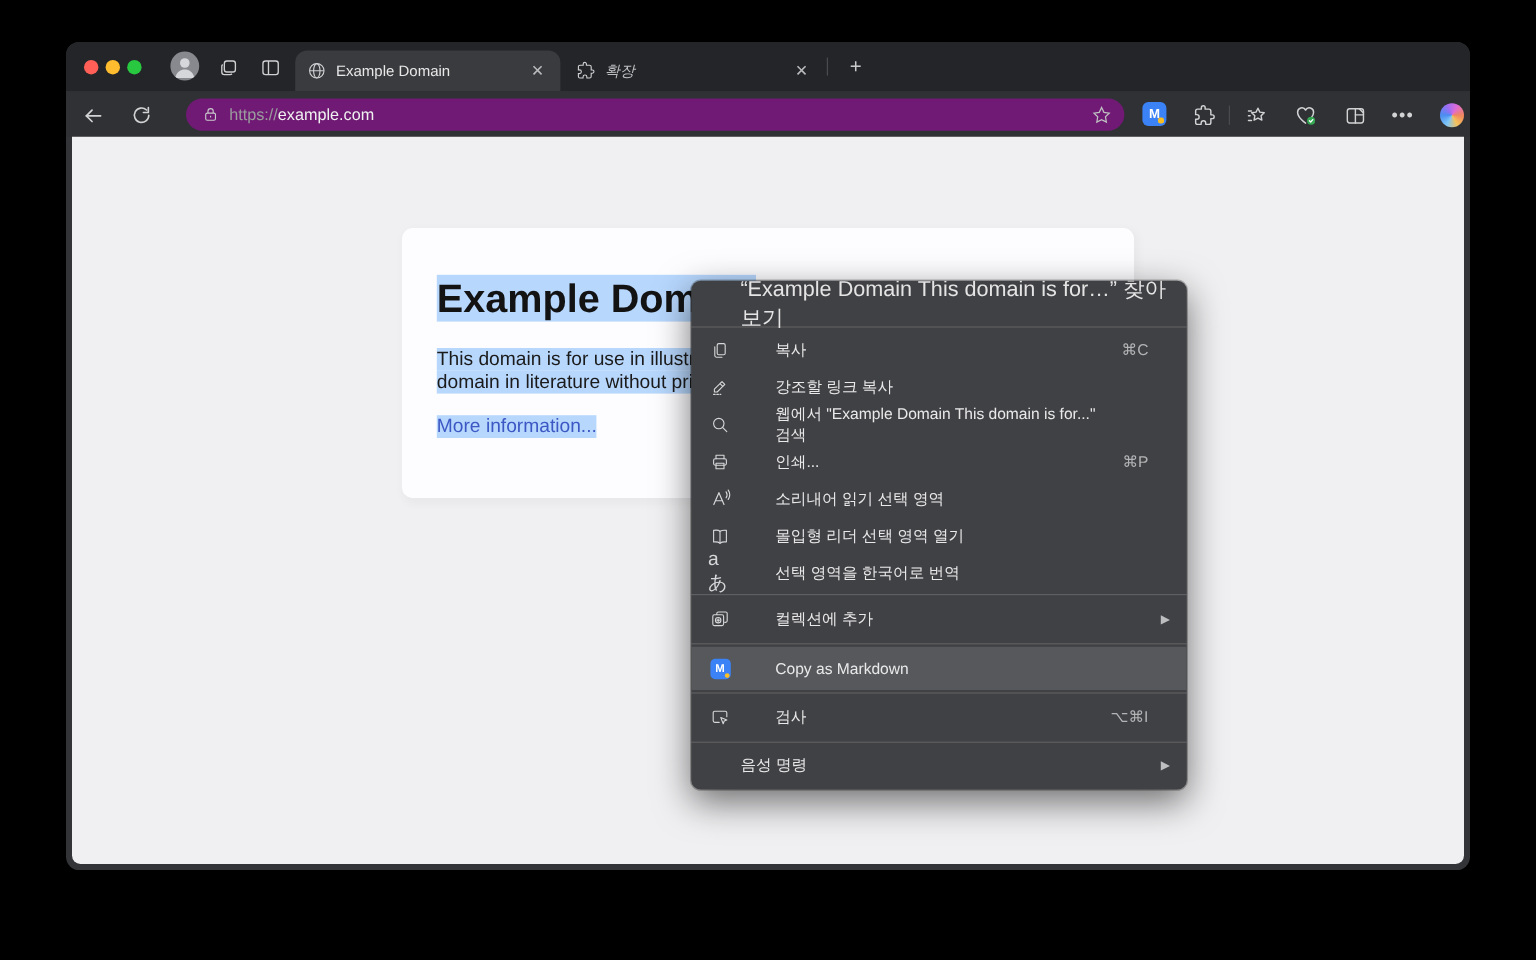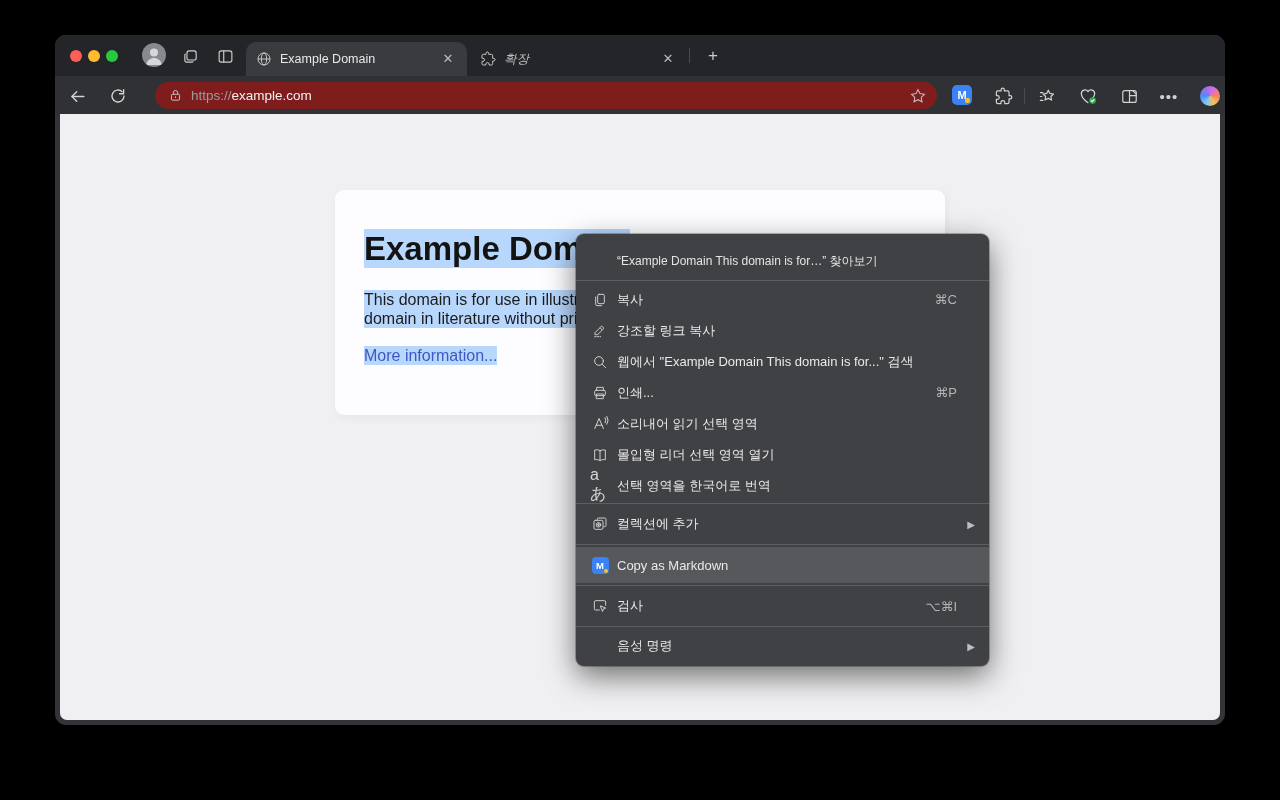--- a/index.html
+++ b/index.html
@@ -32,21 +32,21 @@
   .tab .fav svg{stroke:#cfd0d1;fill:none;stroke-width:1.4;}
   .tab-title{font-size:12.5px;color:#e8e8e9;white-space:nowrap;overflow:hidden;flex:1;}
   .tab.inactive .tab-title{color:#bdbec0;}
   .tab-close{width:18px;height:18px;border-radius:4px;color:#b9babc;font-size:13px;line-height:18px;text-align:center;flex:0 0 auto;}
   .tab-sep{position:absolute;left:634px;top:13px;width:1px;height:15px;background:#4a4b4e;}
   .newtab{position:absolute;left:647px;top:10px;width:22px;height:22px;color:#c9cacb;font-size:17px;line-height:21px;text-align:center;border-radius:5px;}
   
   .toolbar{position:absolute;left:0;top:41px;width:100%;height:38px;background:#303134;}
   .nav-btn{position:absolute;top:8px;width:24px;height:24px;display:flex;align-items:center;justify-content:center;}
   .nav-btn svg{stroke:#d2d3d4;fill:none;stroke-width:1.8;stroke-linecap:round;stroke-linejoin:round;}
-  .urlbar{position:absolute;left:100px;top:6px;width:782px;height:27px;background:#7f1d1d;border-radius:14px;
+  .urlbar{position:absolute;left:100px;top:6px;width:782px;height:27px;background:#701a75;border-radius:14px;
     display:flex;align-items:center;padding:0 10px 0 10px;box-sizing:border-box;}
   .lock{width:15px;height:15px;margin:0 8px 0 3px;flex:0 0 auto;}
   .lock svg{stroke:#c9cacc;fill:none;stroke-width:1.5;}
   .url{font-size:13.5px;white-space:nowrap;flex:1;}
   .url .scheme{color:#9b9c9e;}
   .url .host{color:#f0f0f1;}
   .url-star{width:18px;height:18px;flex:0 0 auto;}
   .url-star svg{stroke:#bfc0c2;fill:none;stroke-width:1.4;}
   .ext-md{position:absolute;left:897px;top:9px;width:20px;height:20px;background:#3b82f6;border-radius:5px;
     color:#fff;font-size:11px;font-weight:bold;text-align:center;line-height:20px;}
@@ -61,25 +61,25 @@
   .page{position:absolute;left:5px;right:5px;top:79px;bottom:5px;background:#f0f0f2;border-radius:0 0 7px 7px;overflow:hidden;}
   .card{position:absolute;left:275px;top:76px;width:610px;height:225px;background:#fdfdff;border-radius:9px;
     box-shadow:2px 3px 7px 2px rgba(0,0,0,.03);}
   .card h1{position:absolute;left:29px;top:40px;margin:0;font-size:33px;line-height:38px;color:#131313;font-weight:bold;}
   .card p{position:absolute;left:29px;top:100px;margin:0;font-size:16px;line-height:19px;color:#1b1b1b;}
   .card .morelink{position:absolute;left:29px;top:157px;font-size:16px;color:#3c58c4;text-decoration:none;}
   .hl{background:#b7d7fd;padding:1px 0;}
   
   .cmenu{position:absolute;left:521px;top:199px;width:413px;background:#404144;border-radius:8px;
     box-shadow:0 10px 30px rgba(0,0,0,.55),0 0 0 1px rgba(0,0,0,.25);padding-bottom:3px;overflow:hidden;}
-  .cm-lookup{height:38px;display:flex;align-items:center;padding:8px 14px 0 41px;font-size:12px;color:#e4e4e5;}
+  .cm-lookup{height:38px;display:flex;align-items:center;padding:0 14px 0 41px;font-size:18px;color:#e4e4e5;}
   .sep{height:1px;background:rgba(255,255,255,.16);}
   .sep.m{margin:2px 0;}
   .group{padding-top:3px;}
-  .mi{height:31px;display:flex;align-items:center;padding:0 14px;font-size:13px;color:#e9e9ea;}
+  .mi{height:31px;display:flex;align-items:center;padding:0 14px;font-size:13px;color:#e9e9ea;gap:29px;}
   .mi-lg{height:36px;}
   .mi .ic{width:20px;height:20px;margin-right:7px;display:flex;align-items:center;justify-content:center;flex:0 0 auto;}
   .mi .ic svg{stroke:#d6d7d8;fill:none;stroke-width:1.4;stroke-linecap:round;stroke-linejoin:round;}
   .mi .ic.txtic{font-size:16px;color:#d6d7d8;letter-spacing:0;}
   .mi .shortcut{margin-left:auto;padding-right:18px;color:#b3b4b6;font-size:13px;}
   .mi .subarrow{margin-left:auto;color:#bdbec0;font-size:10px;}
   .mi.highlight{background:#56585b;}
   .md-badge{width:17px;height:17px;background:#3b82f6;border-radius:4px;color:#fff;font-size:9.5px;font-weight:bold;
     text-align:center;line-height:17px;position:relative;}
   .md-badge .dot{position:absolute;right:1px;bottom:1px;width:4px;height:4px;border-radius:2px;background:#fbbf24;}

